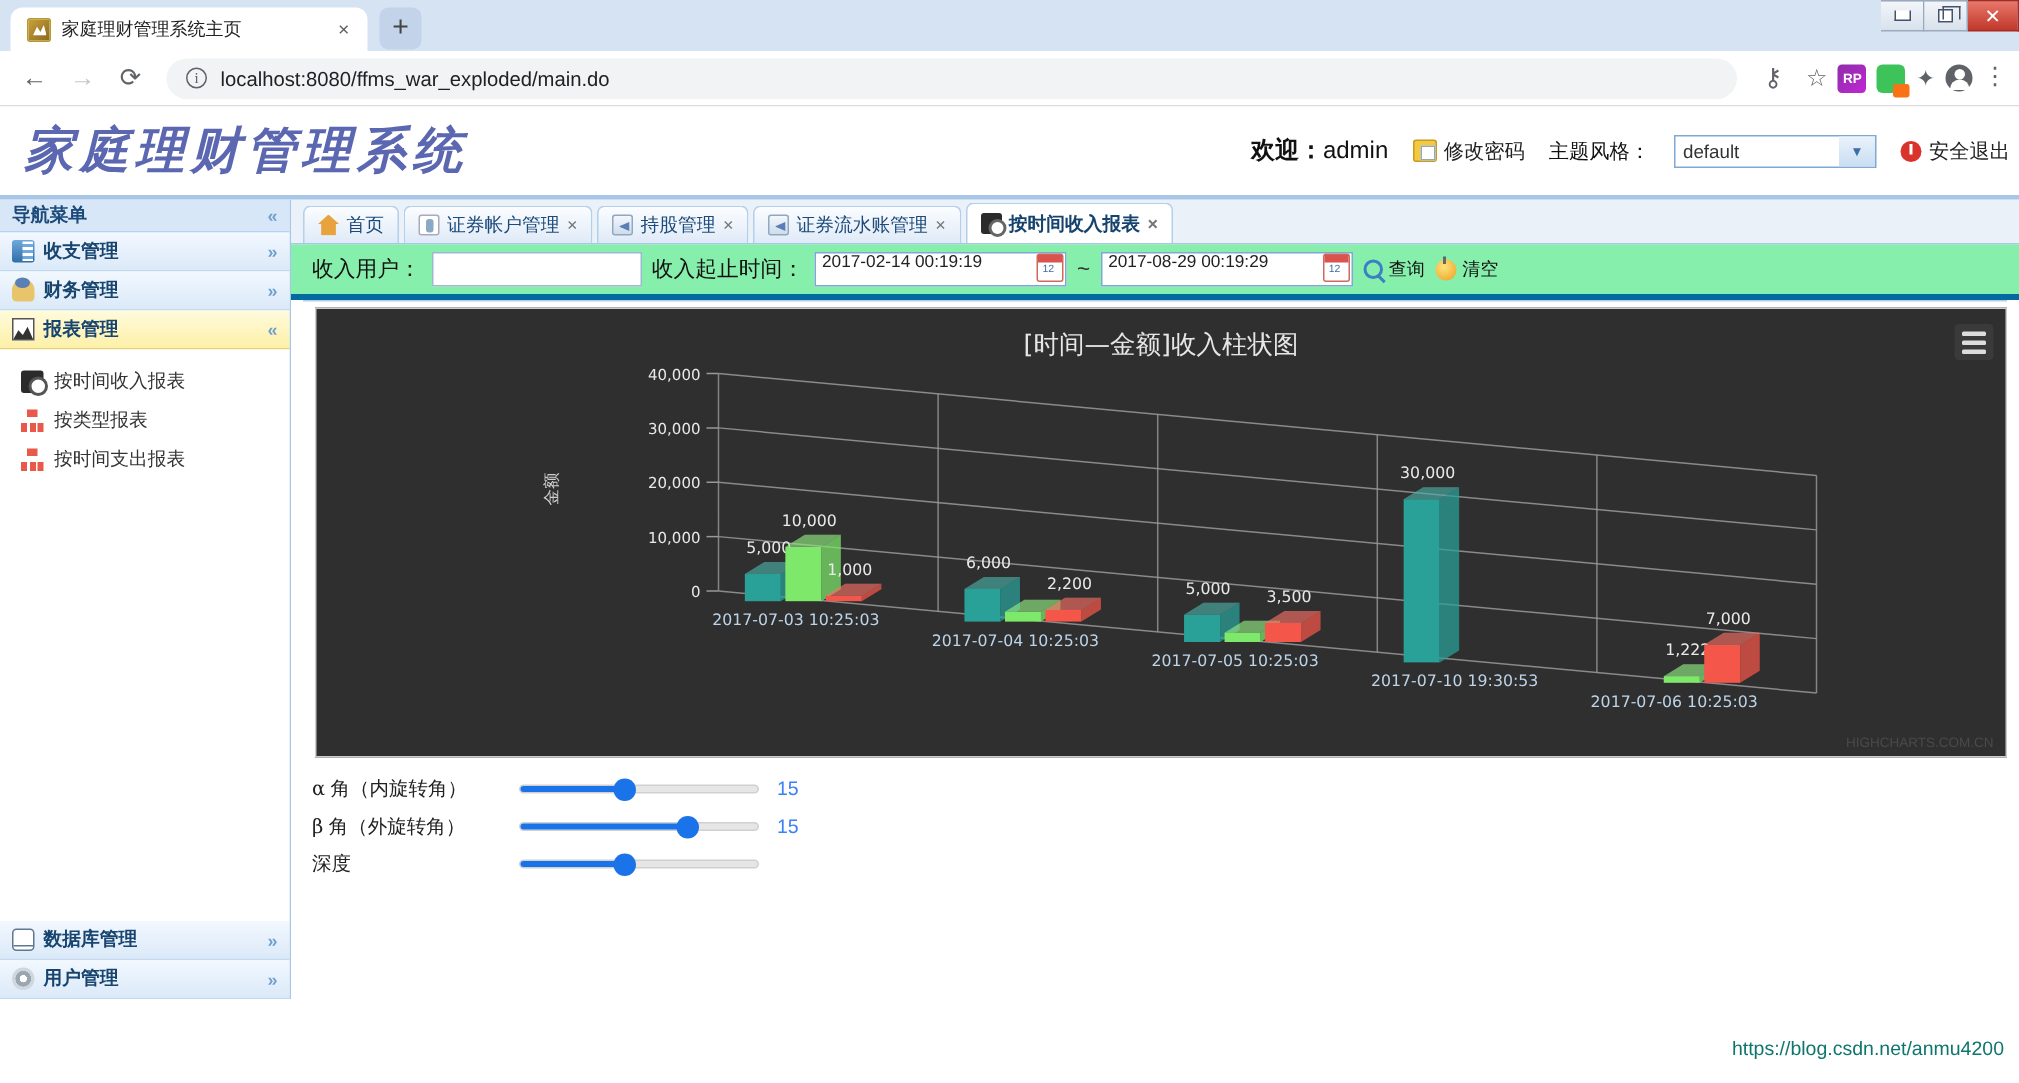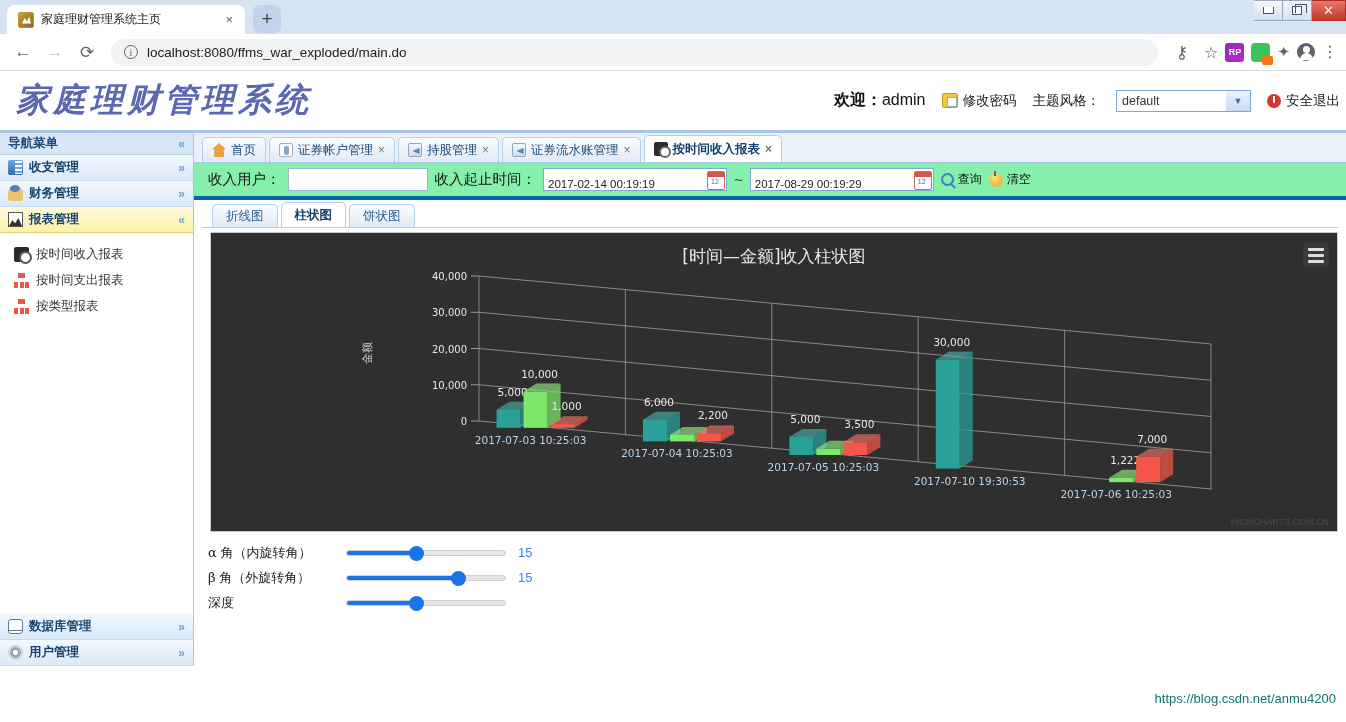--- a/index.html
+++ b/index.html
@@ -191,22 +191,22 @@
 
   .toolbar{
     height:37px; background:#86efac; display:flex; align-items:center;
     gap:7px; padding:0 0 0 14px; font-size:14.5px; color:#111;
     border-bottom:4px solid #0369a1;
   }
   .tinput{
     width:140px;height:23px;border:1px solid #9fb8d1; background:#fff;
   }
   .dinput{
-    width:184px;height:23px;border:1px solid #7fa8d4; background:#fff;
-    display:flex;align-items:flex-end; justify-content:space-between;
+    width:168px;height:23px;border:1px solid #7fa8d4; background:#fff;
+    display:flex;align-items:flex-start; justify-content:space-between;
     font-size:11.5px;color:#222; padding-left:4px;
   }
   .cal{
     width:18px;height:19px;margin-right:1px;
     background:#fff;border:1px solid #cf6a5a;border-radius:2px;position:relative;
   }
   .cal::before{content:"";position:absolute;left:0;top:0;width:100%;height:5px;background:#d9534f;}
   .cal::after{content:"12";position:absolute;left:3px;top:6px;font-size:7px;color:#3b6ea5;}
   .tilde{ font-size:15px; color:#333; }
   .tbtn{ display:flex;align-items:center;gap:4px;font-size:12px;color:#111;cursor:pointer;}
@@ -352,25 +352,25 @@
         <span class="chev">«</span>
       </div>
 
       <div class="subnav">
         <div class="sub-item">
           <span class="si inc"></span>
           <span>按时间收入报表</span>
         </div>
         <div class="sub-item">
           <span class="si tree"></span>
-          <span>按时间支出报表</span>
+          <span>按类型报表</span>
         </div>
         <div class="sub-item">
           <span class="si tree"></span>
-          <span>按类型报表</span>
+          <span>按时间支出报表</span>
         </div>
       </div>
 
       <div class="nav-grp">
         <span class="gi db"></span>
         <span class="lbl">数据库管理</span>
         <span class="chev">»</span>
       </div>
       <div class="nav-grp">
         <span class="gi user"></span>
@@ -425,25 +425,20 @@
           <span class="ic-search"></span>
           <span>查询</span>
         </div>
         <div class="tbtn">
           <span class="ic-clear"></span>
           <span>清空</span>
         </div>
       </div>
 
       <div class="chartpane">
-        <div class="subtabs">
-          <div class="stab">折线图</div>
-          <div class="stab active">柱状图</div>
-          <div class="stab">饼状图</div>
-        </div>
         <div class="subtabs-line"></div>
 
         <div class="chartbox">
           <div class="ch-title">[时间—金额]收入柱状图</div>
           <div class="ch-menu">
               <i></i>
               <i></i>
               <i></i>
             </div>
           <svg class="ch-svg" id="chart-svg" width="1112" height="398">

